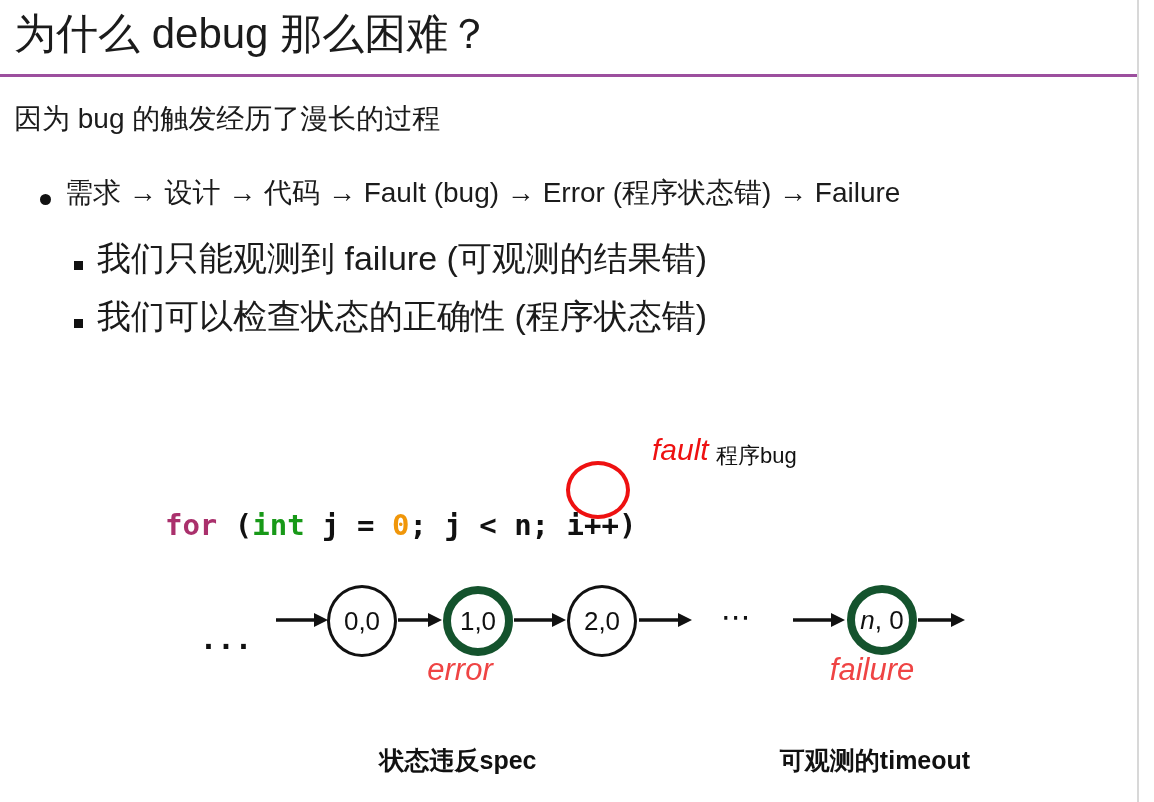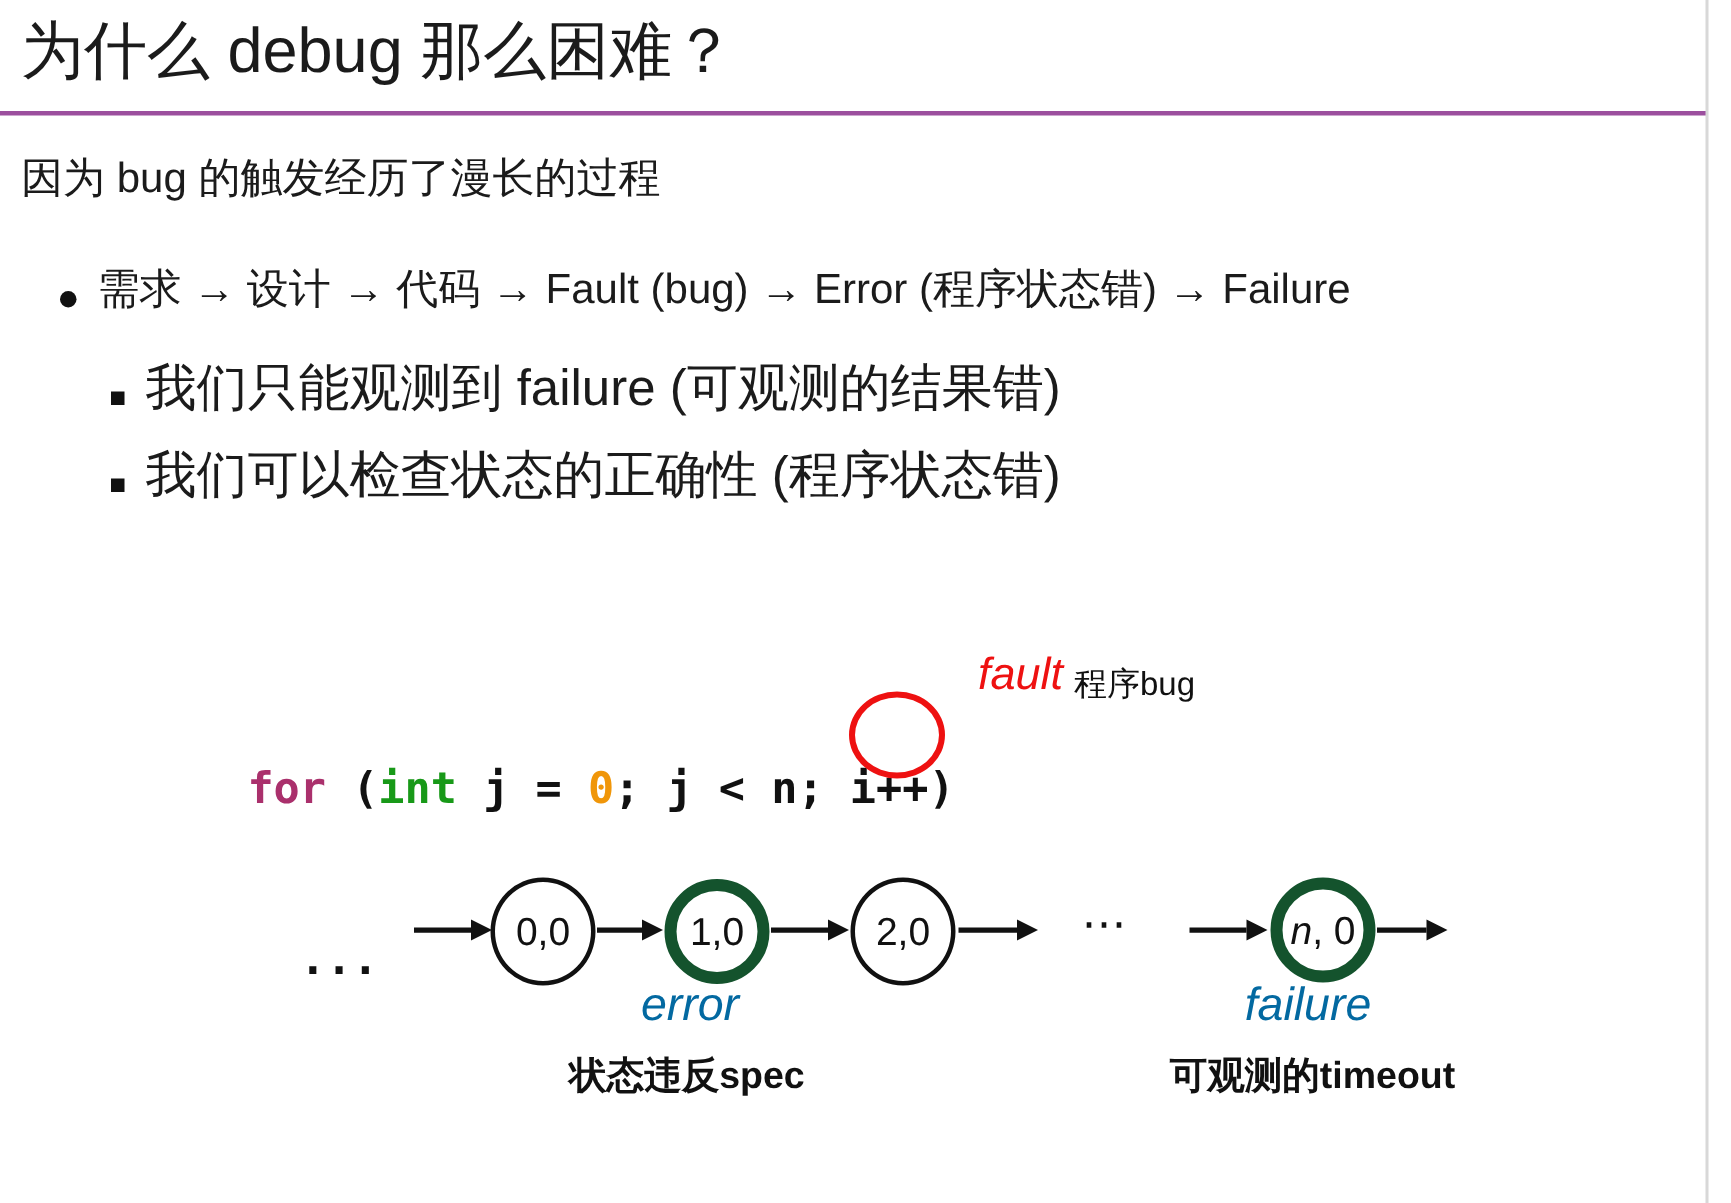--- a/index.html
+++ b/index.html
@@ -43,26 +43,26 @@
   .s0 { left:327px; top:585px; width:70px; height:72px; }
   .s1 { left:443px; top:586px; width:70px; height:70px; }
   .s2 { left:567px; top:585px; width:70px; height:72px; }
   .s3 { left:847px; top:585px; width:70px; height:70px; }
   .var-it { font-style:italic; }
 
   .arrows { position:absolute; left:270px; top:600px; width:710px; height:40px; }
   .dots { position:absolute; left:714px; top:599px; width:44px; text-align:center;
     font-size:30px; color:#111; font-family:"DejaVu Sans",sans-serif; }
 
-  .diag-label { position:absolute; text-align:center; font-style:italic; color:#0369a1;
+  .diag-label { position:absolute; text-align:center; font-style:italic; color:#ef4444;
     font-size:31px; white-space:nowrap; }
   .err-l  { left:385px; top:652px; width:150px; }
   .fail-l { left:797px; top:652px; width:150px; }
   .diag-cap { position:absolute; text-align:center; font-size:25px; font-weight:600;
-    color:#111; white-space:nowrap; }
+    color:#111; white-space:nowrap;margin-top:44px; }
   .err-c  { left:358px; top:700px; width:200px; }
   .fail-c { left:775px; top:700px; width:200px; }
 </style>
 </head>
 <body>
 
 <div class="slide">
 
   <div class="title">为什么 debug 那么困难？</div>
   <div class="title-rule"></div>

